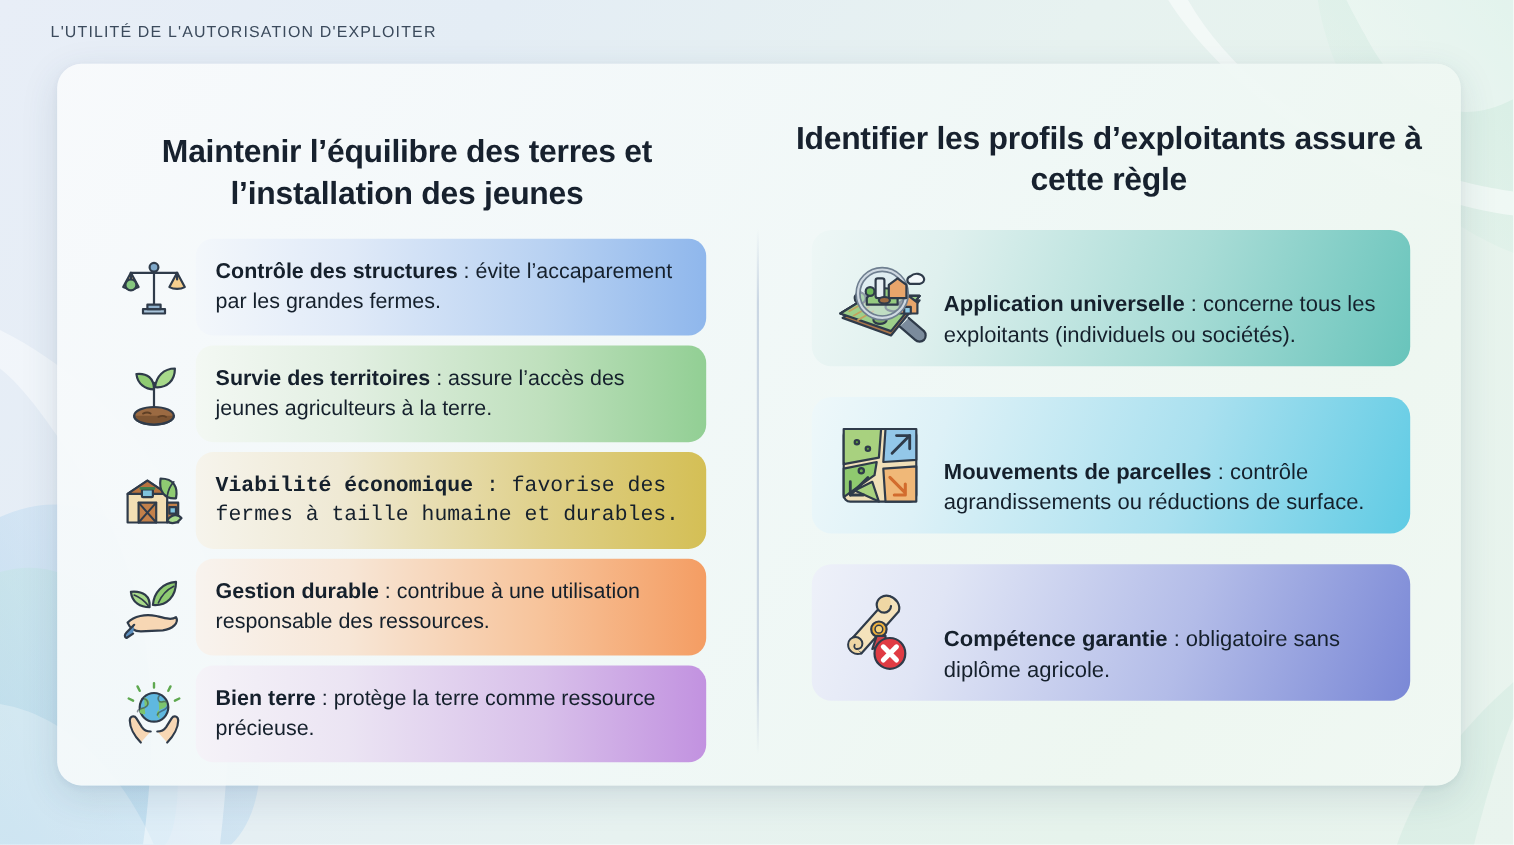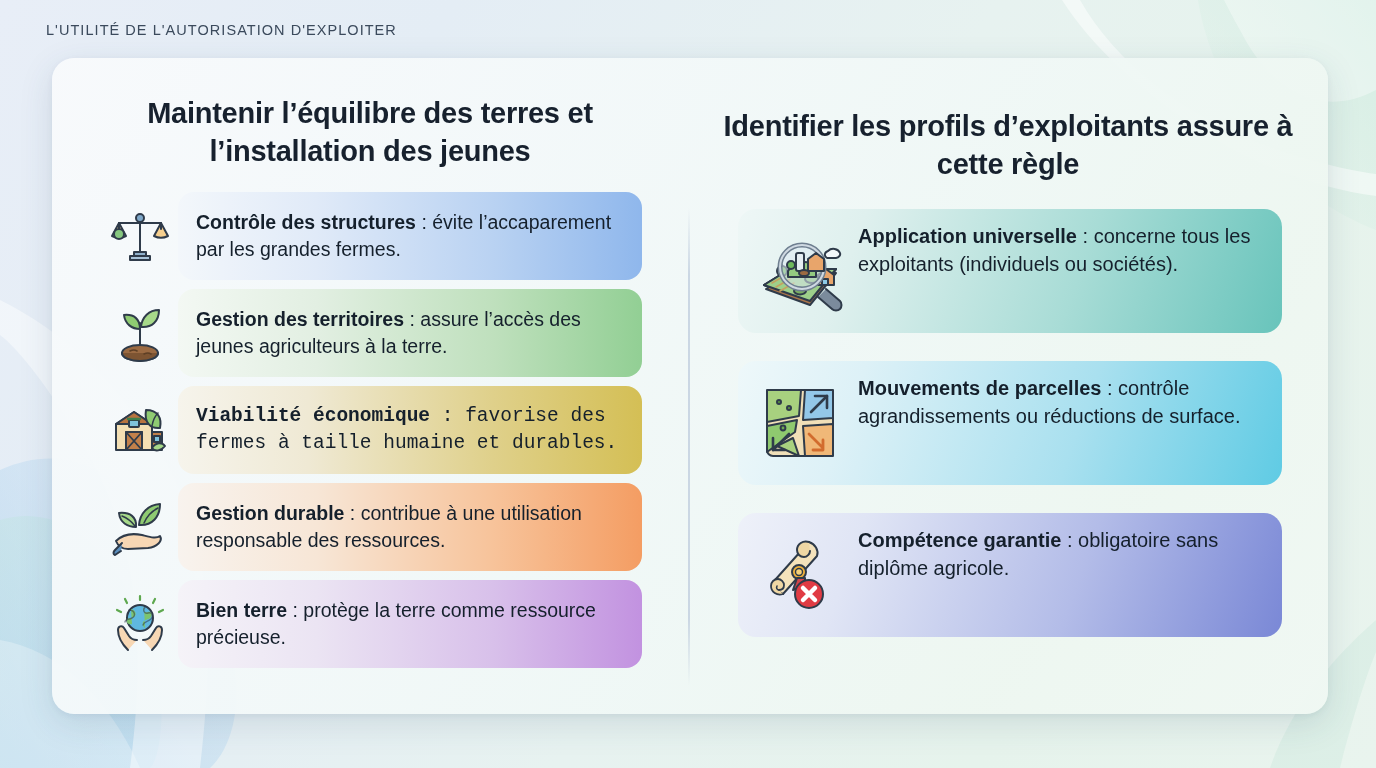--- a/index.html
+++ b/index.html
@@ -80,21 +80,21 @@
   
   .col-title {
     text-align: center;
     font-size: 29px;
     line-height: 1.3;
     font-weight: 700;
     color: #17212e;
     letter-spacing: -0.25px;
     padding: 0 26px;
   }
-  .col-left .col-title  { margin-top: 37px; }
+  .col-left .col-title  { margin-top: 62px; }
   .col-right .col-title { margin-top: 50px; }
 
   
   .list { margin-top: 22px; position: relative; }
 
   
   .row-left {
     position: relative;
     display: flex;
     align-items: center;
@@ -125,21 +125,21 @@
   .row-right {
     position: relative;
     margin-bottom: 28px;
     padding-left: 50px;
     padding-right: 46px;
   }
   .row-right .pill {
     min-height: 108px;
     border-radius: 18px;
     display: flex;
-    align-items: flex-start;
+    align-items: flex-end;
     padding: 14px 22px 14px 14px;
   }
   .row-right .icon-box {
     flex: 0 0 96px;
     width: 96px;
     height: 96px;
     display: flex;
     align-items: center;
     justify-content: center;
   }
@@ -251,21 +251,21 @@
                   <path d="M32 28 C24 28 17 23 16 14 C26 13 32 18 32 28 Z" fill="#8fcb72"></path>
                   <path d="M33 26 C34 16 41 9 51 9 C51 20 44 27 33 26 Z" fill="#a7d98a"></path>
                   <ellipse cx="32" cy="52" rx="18" ry="8" fill="#9b6a42"></ellipse>
                   <path d="M14 52 a18 8 0 0 0 36 0" fill="#7d5432"></path>
                   <path d="M22 50 q4 -2 7 0 M36 53 q4 -2 7 0" fill="none" stroke="#5e3f25" stroke-width="1.6"></path>
                 </g>
               </svg>
             </div>
             <div class="pill g-green">
               <div class="pill-text">
-                <b>Gestion des territoires</b><span> : </span><span>assure l’accès des jeunes agriculteurs à la terre.</span>
+                <b>Survie des territoires</b><span> : </span><span>assure l’accès des jeunes agriculteurs à la terre.</span>
               </div>
             </div>
           </div>
 
           <div class="row-left">
             <div class="icon-box">
               <svg class="icon-svg" width="64" height="64" viewBox="0 0 64 64">
                 <g stroke="#2f3b4a" stroke-width="2" stroke-linecap="round" stroke-linejoin="round">
                   <path d="M8 26 L26 14 L44 26 L44 52 L8 52 Z" fill="#f3dfb4"></path>
                   <path d="M8 26 L26 14 L44 26 Z" fill="#b8733f"></path>

